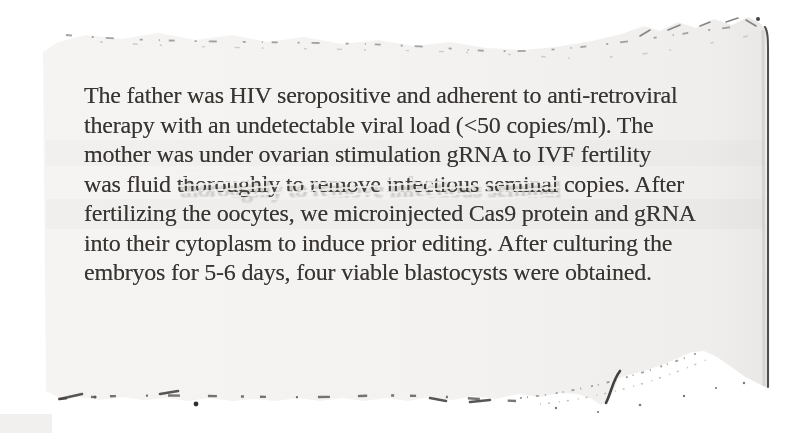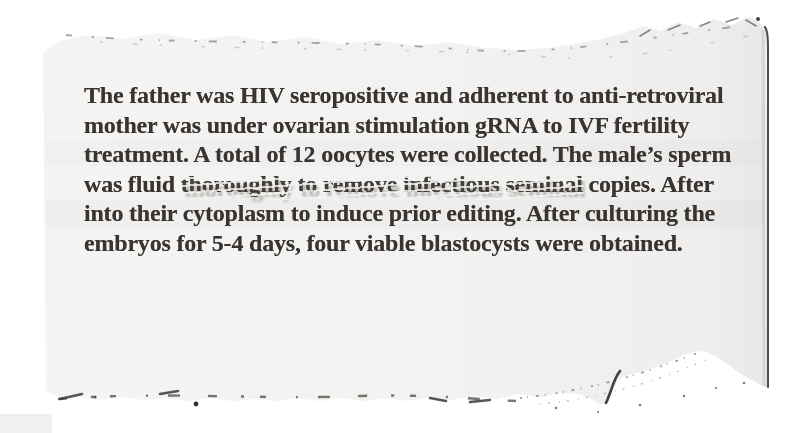--- a/index.html
+++ b/index.html
@@ -3,21 +3,21 @@
 <meta charset="utf-8">
 <style>
   html, body { margin: 0; padding: 0; }
   body {
     width: 803px; height: 433px;
     background: #ffffff;
     overflow: hidden;
     position: relative;
     font-family: "Liberation Serif", "DejaVu Serif", serif;
   }
-  .stage { position: absolute; inset: 0; width: 803px; height: 383px; font-weight: bold; }
+  .stage { position: absolute; inset: 0; width: 803px; height: 383px; }
   svg.paper-art { position: absolute; left: 0; top: 0; }
 
   .textblock {
     position: absolute;
     left: 84px; top: 81px;
     width: 684px;
     font-size: 24px;
     line-height: 29.5px;
     letter-spacing: -0.2px;
     color: #383431;
@@ -110,22 +110,23 @@
     <circle cx="556" cy="408" r="1.2" fill="#7c7975"></circle>
     <circle cx="598" cy="412" r="1.1" fill="#7c7975"></circle>
     <circle cx="640" cy="405" r="1.3" fill="#7c7975"></circle>
     <circle cx="684" cy="396" r="1.2" fill="#7c7975"></circle>
     <circle cx="716" cy="388" r="1.1" fill="#7c7975"></circle>
     <circle cx="744" cy="383" r="1.2" fill="#7c7975"></circle>
   </svg>
 
   <div class="textblock">
     <div class="line">The father was HIV seropositive and adherent to anti-retroviral</div>
+    <div class="line">therapy with an undetectable viral load (&lt;50 copies/ml). The</div>
     <div class="line">mother was under ovarian stimulation gRNA to IVF fertility</div>
-    <div class="line">treatment. A total of 12 oocytes were collected. The male’s sperm</div>
     <div class="line">
       <span>was fluid </span><span class="ghost" data-text="thoroughly to remove infectious seminal">thoroughly to remove infectious seminal</span><span> copies. After</span>
     </div>
+    <div class="line">fertilizing the oocytes, we microinjected Cas9 protein and gRNA</div>
     <div class="line">into their cytoplasm to induce prior editing. After culturing the</div>
-    <div class="line">embryos for 5-4 days, four viable blastocysts were obtained.</div>
+    <div class="line">embryos for 5-6 days, four viable blastocysts were obtained.</div>
   </div>
 
 </div>
 
 </body></html>

